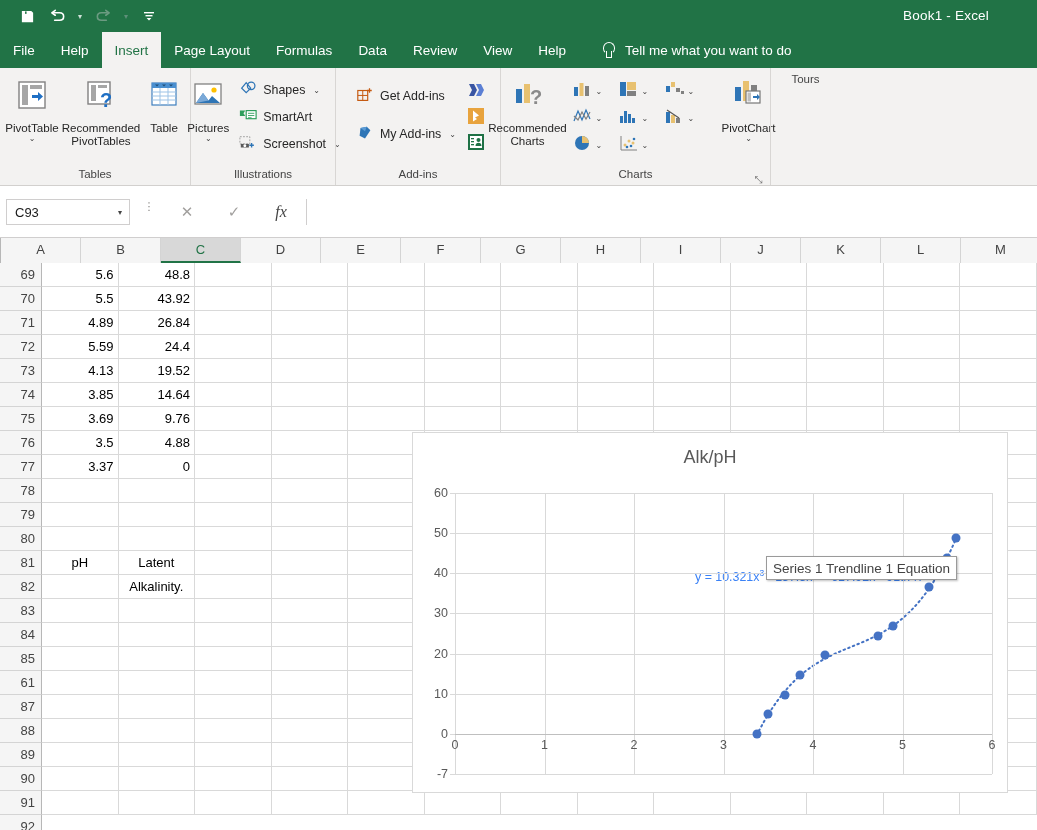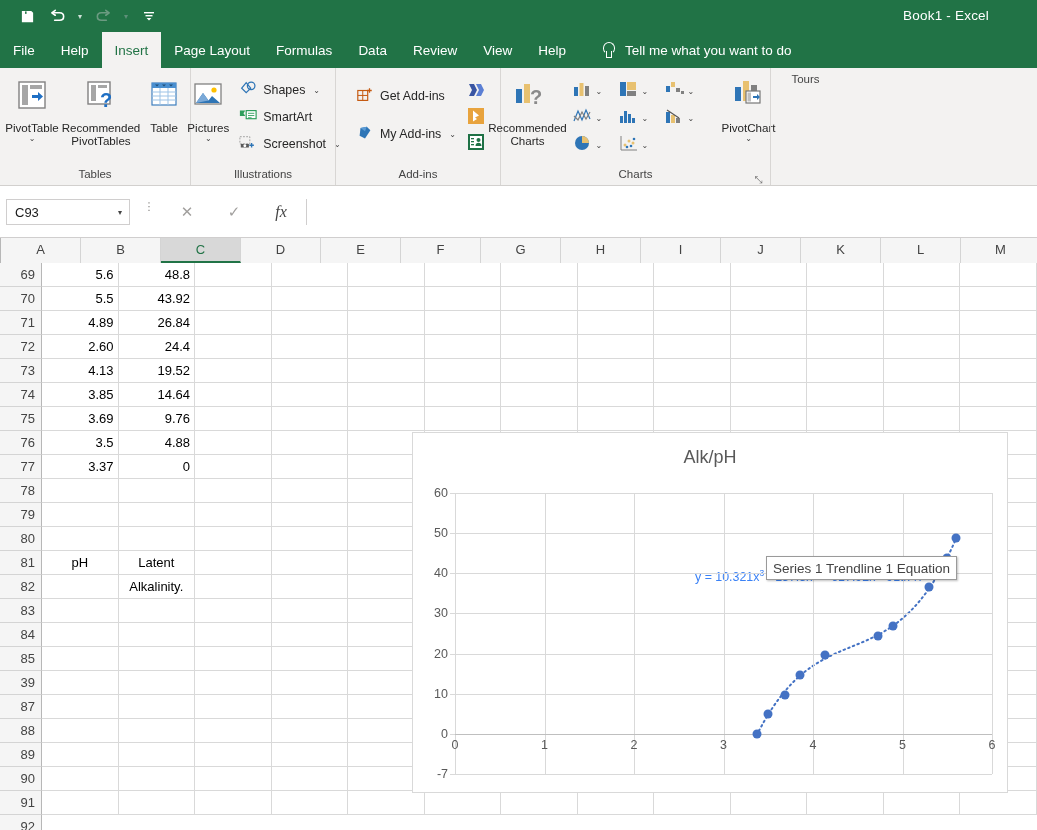--- a/index.html
+++ b/index.html
@@ -552,21 +552,21 @@
         <div class="rh">76</div>
         <div class="rh">77</div>
         <div class="rh">78</div>
         <div class="rh">79</div>
         <div class="rh">80</div>
         <div class="rh">81</div>
         <div class="rh">82</div>
         <div class="rh">83</div>
         <div class="rh">84</div>
         <div class="rh">85</div>
-        <div class="rh">39</div>
+        <div class="rh">61</div>
         <div class="rh">87</div>
         <div class="rh">88</div>
         <div class="rh">89</div>
         <div class="rh">90</div>
         <div class="rh">91</div>
         <div class="rh">92</div>
       </div>
     <div class="cells" id="cellrows">
         <div class="grow">
           <div class="gc num" style="width: 80px;">5.6</div>
@@ -607,21 +607,21 @@
           <div class="gc" style="width: 80px;"></div>
           <div class="gc" style="width: 80px;"></div>
           <div class="gc" style="width: 80px;"></div>
           <div class="gc" style="width: 80px;"></div>
           <div class="gc" style="width: 80px;"></div>
           <div class="gc" style="width: 80px;"></div>
           <div class="gc" style="width: 80px;"></div>
           <div class="gc" style="width: 80px;"></div>
         </div>
         <div class="grow">
-          <div class="gc num" style="width: 80px;">2.60</div>
+          <div class="gc num" style="width: 80px;">5.59</div>
           <div class="gc num" style="width: 80px;">24.4</div>
           <div class="gc" style="width: 80px;"></div>
           <div class="gc" style="width: 80px;"></div>
           <div class="gc" style="width: 80px;"></div>
           <div class="gc" style="width: 80px;"></div>
           <div class="gc" style="width: 80px;"></div>
           <div class="gc" style="width: 80px;"></div>
           <div class="gc" style="width: 80px;"></div>
           <div class="gc" style="width: 80px;"></div>
           <div class="gc" style="width: 80px;"></div>

